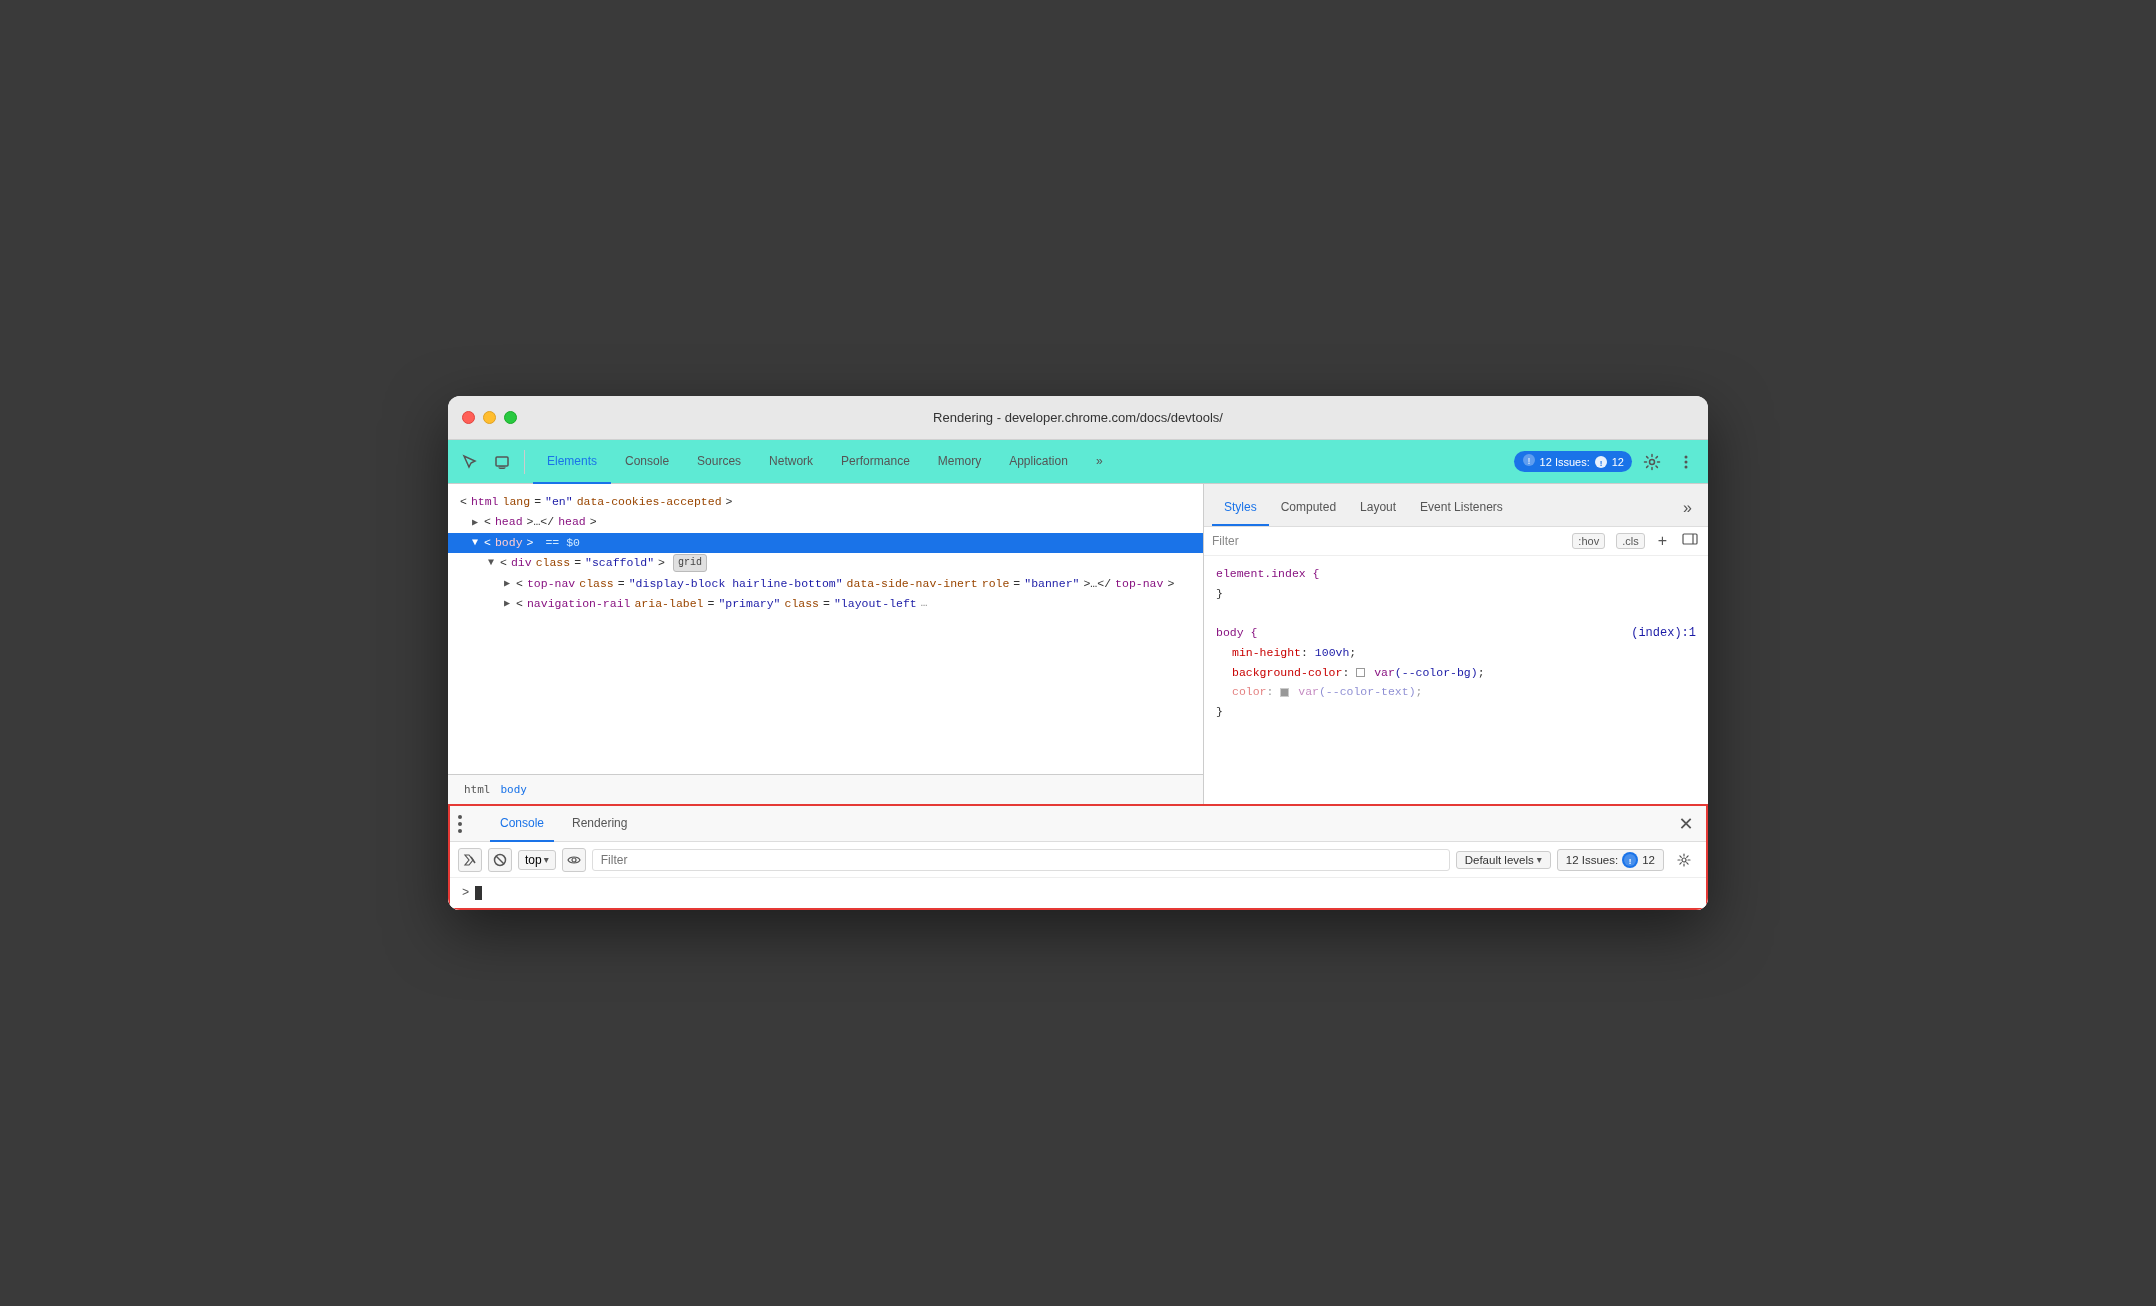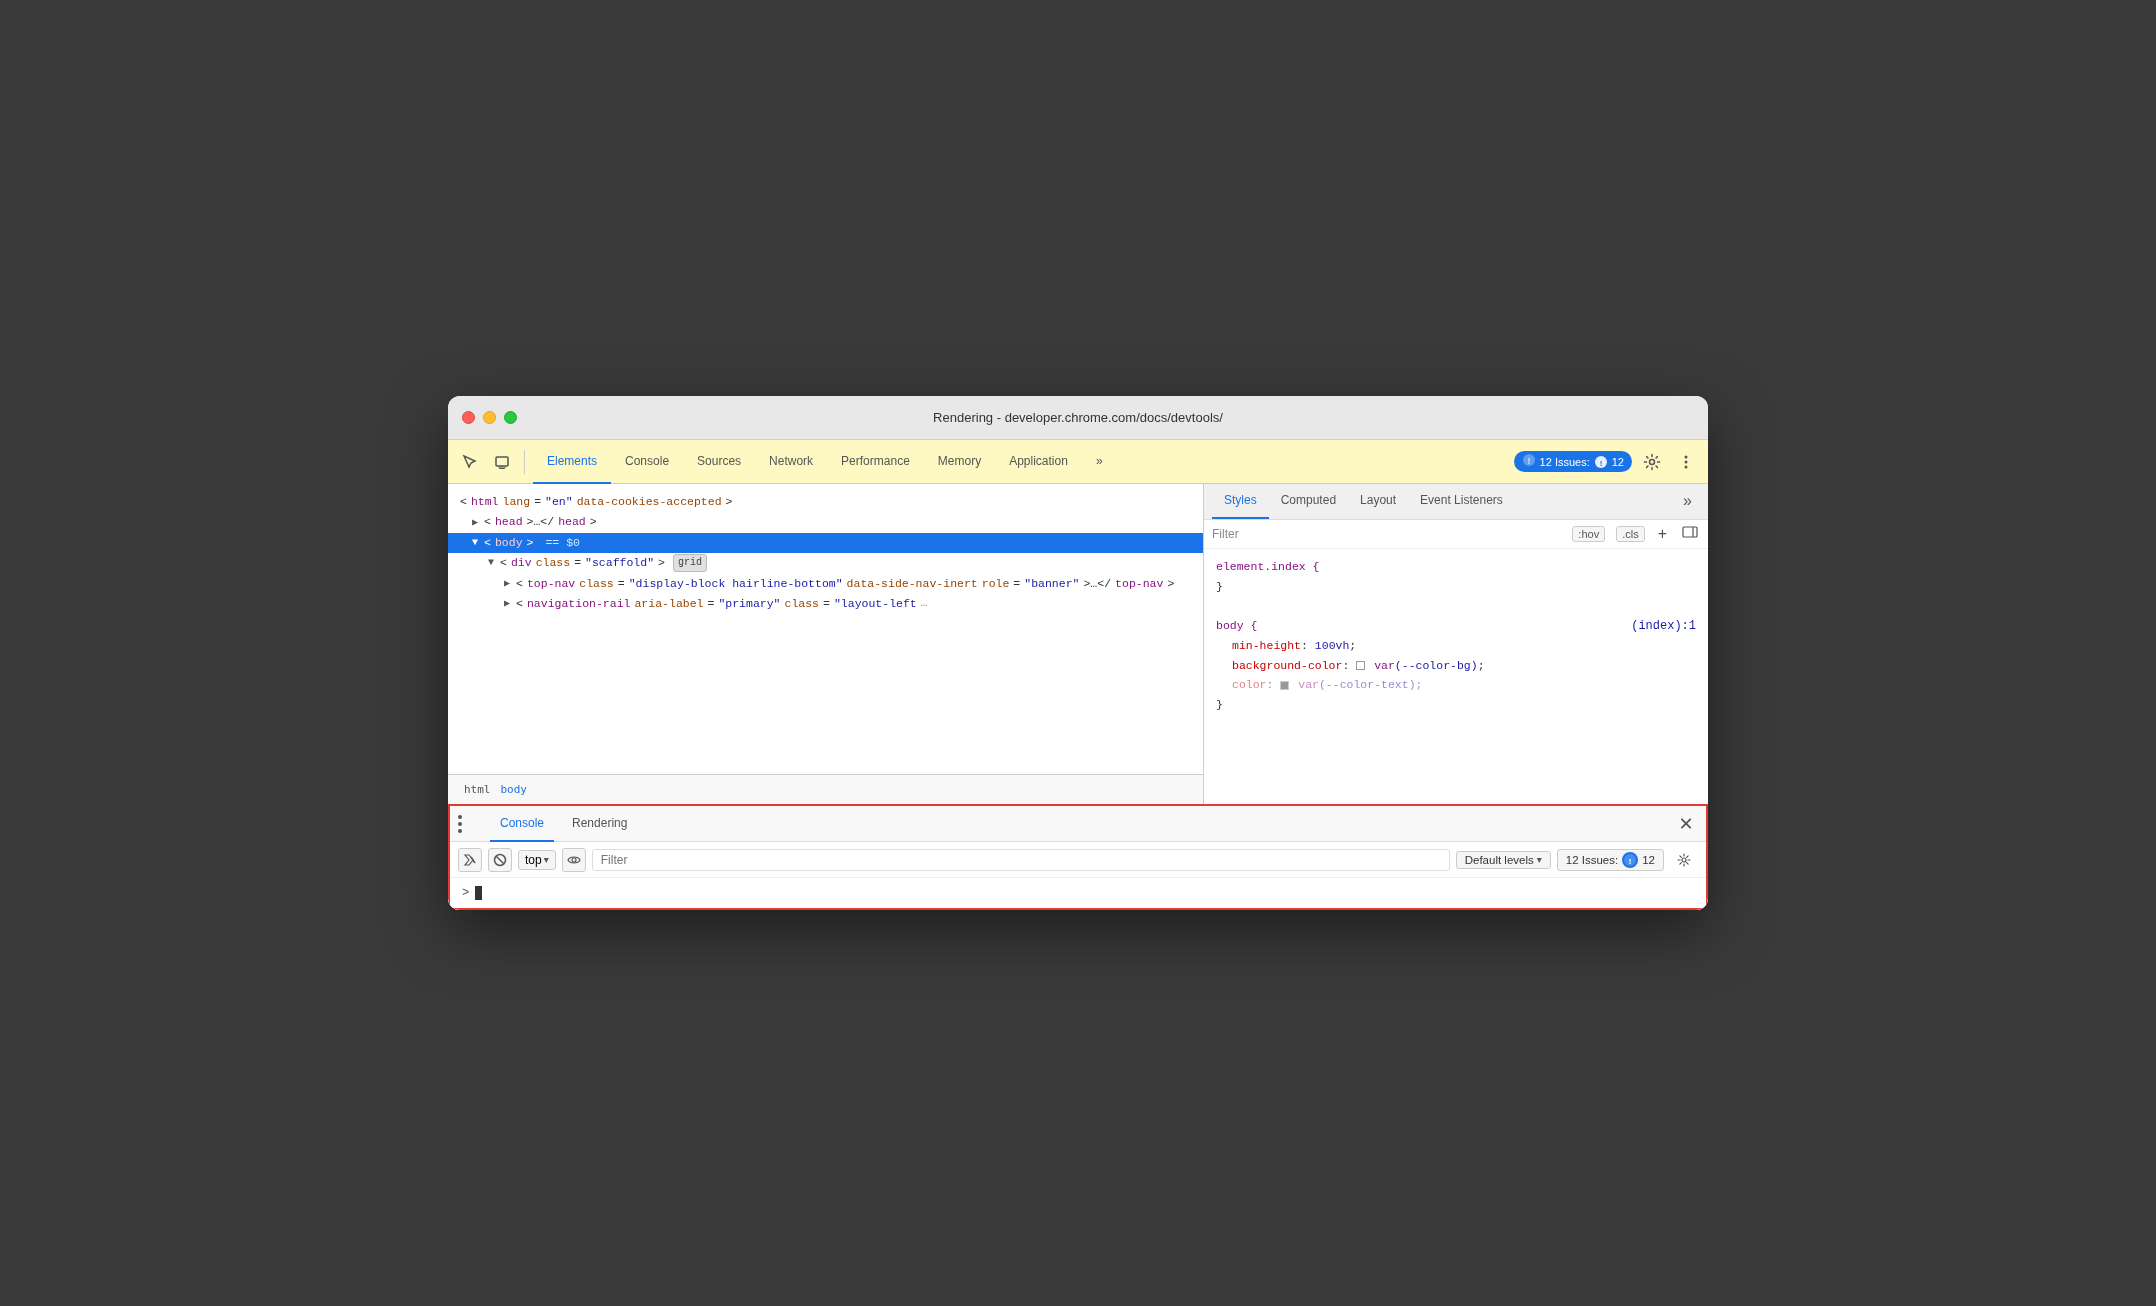--- a/index.html
+++ b/index.html
@@ -54,21 +54,21 @@
 
     
     .devtools {
       background: #f0f0f0;
       display: flex;
       flex-direction: column;
     }
 
     
     .top-toolbar {
-      background: #fef9c3;
+      background: #5eead4;
       border-bottom: 1px solid #ccc;
       display: flex;
       align-items: center;
       height: 44px;
       padding: 0 8px;
       gap: 4px;
     }
     .toolbar-icon-btn {
       width: 28px;
       height: 28px;
@@ -202,20 +202,21 @@
     }
     .breadcrumb-item.active { color: #1a73e8; }
 
     
     .styles-panel {
       flex: 0 0 40%;
       background: white;
       display: flex;
       flex-direction: column;
       overflow: hidden;
+      margin-top: 7px;
     }
     .styles-tabs {
       display: flex;
       border-bottom: 1px solid #ddd;
       padding: 0 8px;
       height: 36px;
       align-items: flex-end;
       background: #f0f0f0;
     }
     .styles-tab {

